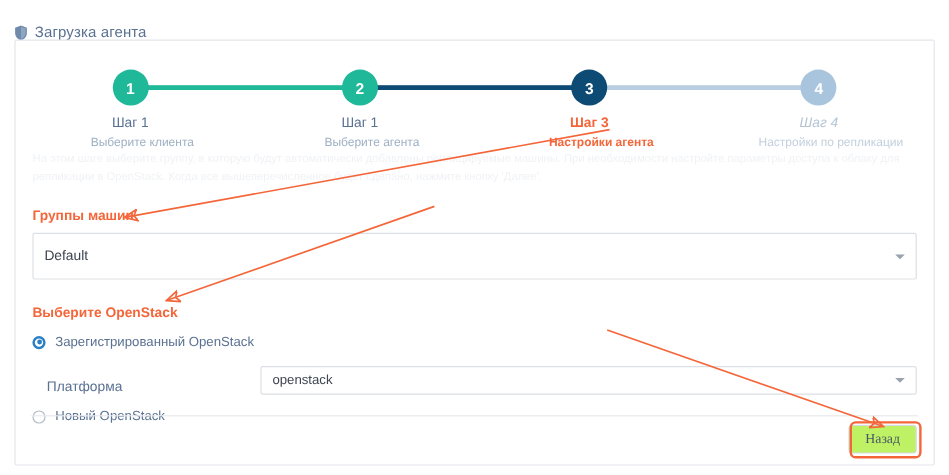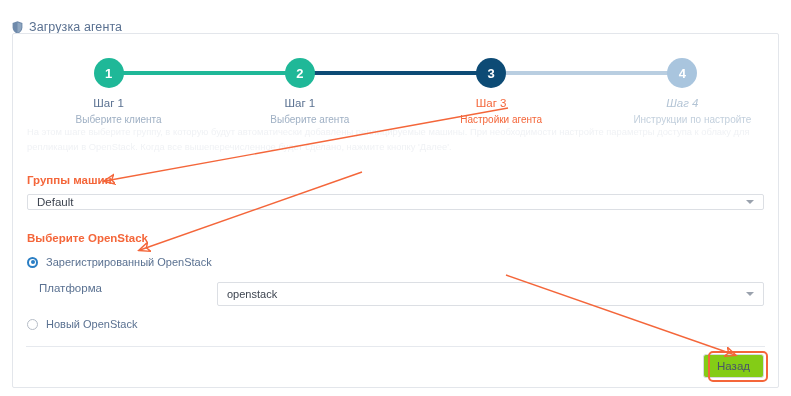--- a/index.html
+++ b/index.html
@@ -112,21 +112,21 @@
   }
   .step-desc {
     margin-top: 5px;
     font-size: 10px;
     color: #9fb0c4;
     padding-left: 20px;
   }
   .step-3 .step-name,
   .step-3 .step-desc {
     color: #f4663a;
-    font-weight: normal;
+    font-weight: bold;
   }
   .step-4 .step-name { color: #b3c4d5; font-style: italic; }
   .step-4 .step-desc { color: #c3d0dd; }
 
   
   .intro-text {
     margin: 4px 14px 0 14px;
     font-size: 9.4px;
     line-height: 15px;
     color: #f0f2f5;
@@ -135,21 +135,21 @@
   .field-label {
     margin: 20px 0 0 14px;
     font-size: 11.5px;
     font-weight: bold;
     color: #f4663a;
   }
 
   .select-box {
     position: relative;
     margin: 8px 14px 0 14px;
-    height: 16px;
+    height: 39px;
     border: 1px solid #dcdfe4;
     border-radius: 2px;
     background: #fff;
     box-sizing: border-box;
     display: flex;
     align-items: center;
   }
   .select-box .sel-value {
     padding-left: 9px;
     font-size: 11.5px;
@@ -200,21 +200,21 @@
     border-radius: 50%;
     background: #2a7ec4;
   }
   .radio-label {
     font-size: 11px;
     color: #5a7191;
   }
 
   .platform-row {
     display: flex;
-    align-items: flex-start;
+    align-items: flex-end;
     margin: 14px 14px 0 14px;
   }
   .platform-label {
     width: 190px;
     padding-left: 12px;
     font-size: 11.5px;
     color: #5a7191;
     box-sizing: border-box;
   }
   .platform-select {
@@ -253,23 +253,24 @@
   }
   .btn {
     font-family: "Liberation Sans", sans-serif;
     font-size: 11.5px;
     border-radius: 3px;
     padding: 5px 13px;
     box-sizing: border-box;
     cursor: pointer;
   }
   .btn-back {
-    background: #84cc16;
+    background: #bef264;
     border: 1px solid #d7dbe0;
     color: #4a5568;
+    font-family: Liberation Serif, serif;
   }
   .btn-next {
     background: #62b8e8;
     border: 1px solid #62b8e8;
     color: #ffffff;
   }
   .next-highlight {
     position: absolute;
     border: 2px solid #f4663a;
     border-radius: 5px;
@@ -322,21 +323,21 @@
         <div class="step-desc">Выберите агента</div>
       </div>
       <div class="step step-3">
         <div class="step-circle">3</div>
         <div class="step-name">Шаг 3</div>
         <div class="step-desc">Настройки агента</div>
       </div>
       <div class="step step-4">
         <div class="step-circle">4</div>
         <div class="step-name">Шаг 4</div>
-        <div class="step-desc">Инструкции по настройте</div>
+        <div class="step-desc">Настройки по репликации</div>
       </div>
     </div>
   </div>
 
   <div class="intro-text">На этом шаге выберите группу, в которую будут автоматически добавлены реплицируемые машины. При необходимости настройте параметры доступа к облаку для репликации в OpenStack. Когда все вышеперечисленное будет сделано, нажмите кнопку 'Далее'.</div>
 
   <div class="field-label">Группы машин</div>
   <div class="select-box">
     <span class="sel-value">Default</span>
     <span class="caret"></span>

